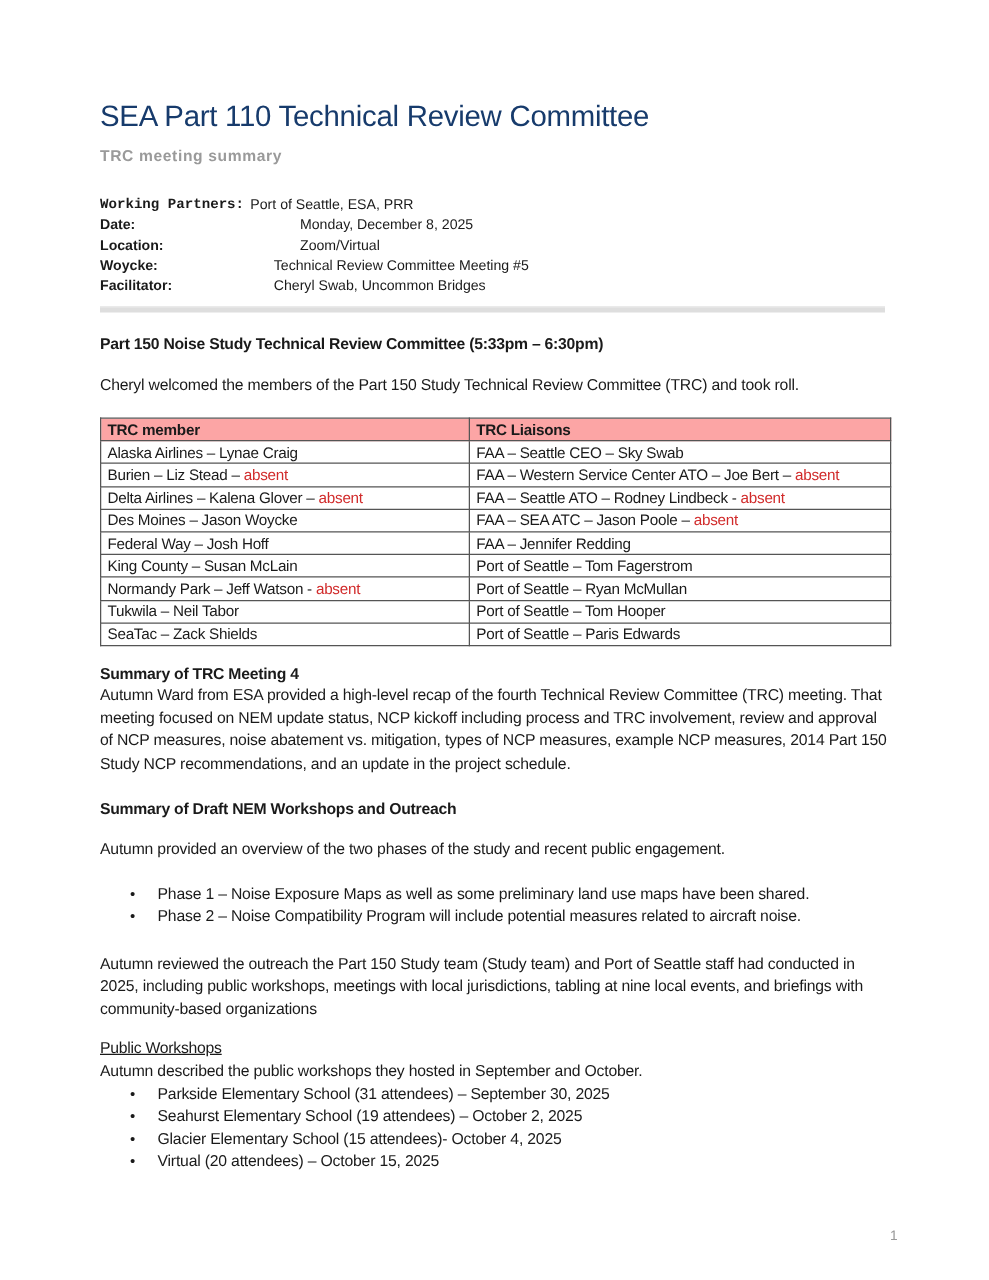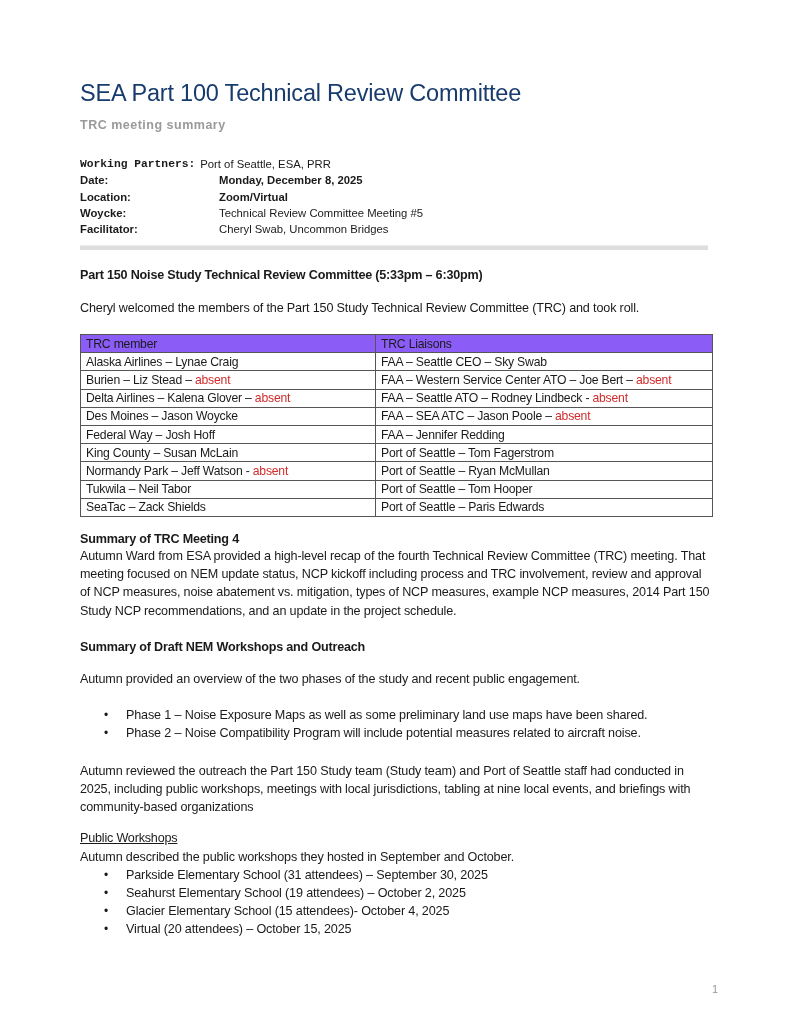--- a/index.html
+++ b/index.html
@@ -5,40 +5,40 @@
   html, body { margin:0; padding:0; background:#ffffff; }
   body { width:791px; height:1024px; position:relative; overflow:hidden;
          font-family:"Liberation Sans", sans-serif; color:#1a1a1a; font-size:12.6px; }
   .page { position:absolute; left:80px; top:0; width:632px; }
   .title { position:absolute; top:80px; left:0; font-size:23.5px; color:#173b6c; font-weight:normal; letter-spacing:-0.2px; white-space:nowrap; }
   .subtitle { position:absolute; top:118px; left:0; font-size:12.5px; color:#9a9a9a; font-weight:bold; letter-spacing:0.5px; }
   .meta { position:absolute; top:156px; left:0; font-size:11.3px; line-height:16.3px; }
   .meta-row { display:flex; white-space:nowrap; }
   .meta-label { font-weight:bold; width:139px; }
   .meta-row.first .meta-label { width:auto; margin-right:5px;font-family:Liberation Mono, monospace; }
-  .meta-val.bold { font-weight:bold; }
+  .meta-val.bold { font-weight:normal;margin-left:21px; }
   .divider { position:absolute; top:245px; left:0; width:628px; height:4px; background:#dedede; border-top:1px solid #ececec; }
   .sec-head { position:absolute; left:0; font-weight:bold; font-size:12.6px; white-space:nowrap; letter-spacing:-0.2px; }
   .para { position:absolute; left:0; width:632px; line-height:18.2px; font-size:12.6px; letter-spacing:-0.15px; }
   table.trc { position:absolute; top:334px; left:0; width:633px; border-collapse:collapse; font-size:12.2px; }
   table.trc th, table.trc td { border:1px solid #555; padding:0 5px; height:17.2px; text-align:left; white-space:nowrap; letter-spacing:-0.2px; }
-  table.trc th { background:#8b5cf6; font-weight:normal; }
+  table.trc th { background:#fca5a5; font-weight:bold; }
   table.trc th:first-child, table.trc td:first-child { width:284px; }
   .absent { color:#d12b2b; }
   ul.bl { position:absolute; left:0; margin:0; padding:0; list-style:none; font-size:12.6px; }
   ul.bl li { position:relative; padding-left:46px; line-height:18px; white-space:nowrap; letter-spacing:-0.15px; }
   ul.bl li::before { content:"•"; position:absolute; left:24px; top:0; font-size:12px; }
   .underline { text-decoration:underline; }
   .pagenum { position:absolute; top:983px; left:712px; font-size:11px; color:#999; }
 </style>
 </head>
 <body>
 
 <div class="page">
-  <div class="title">SEA Part 100 Technical Review Committee</div>
+  <div class="title">SEA Part 110 Technical Review Committee</div>
   <div class="subtitle">TRC meeting summary</div>
 
   <div class="meta">
     <div class="meta-row first">
       <span class="meta-label">Working Partners:</span>
       <span class="meta-val">Port of Seattle, ESA, PRR</span>
     </div>
     <div class="meta-row">
       <span class="meta-label">Date:</span>
       <span class="meta-val bold">Monday, December 8, 2025</span>

